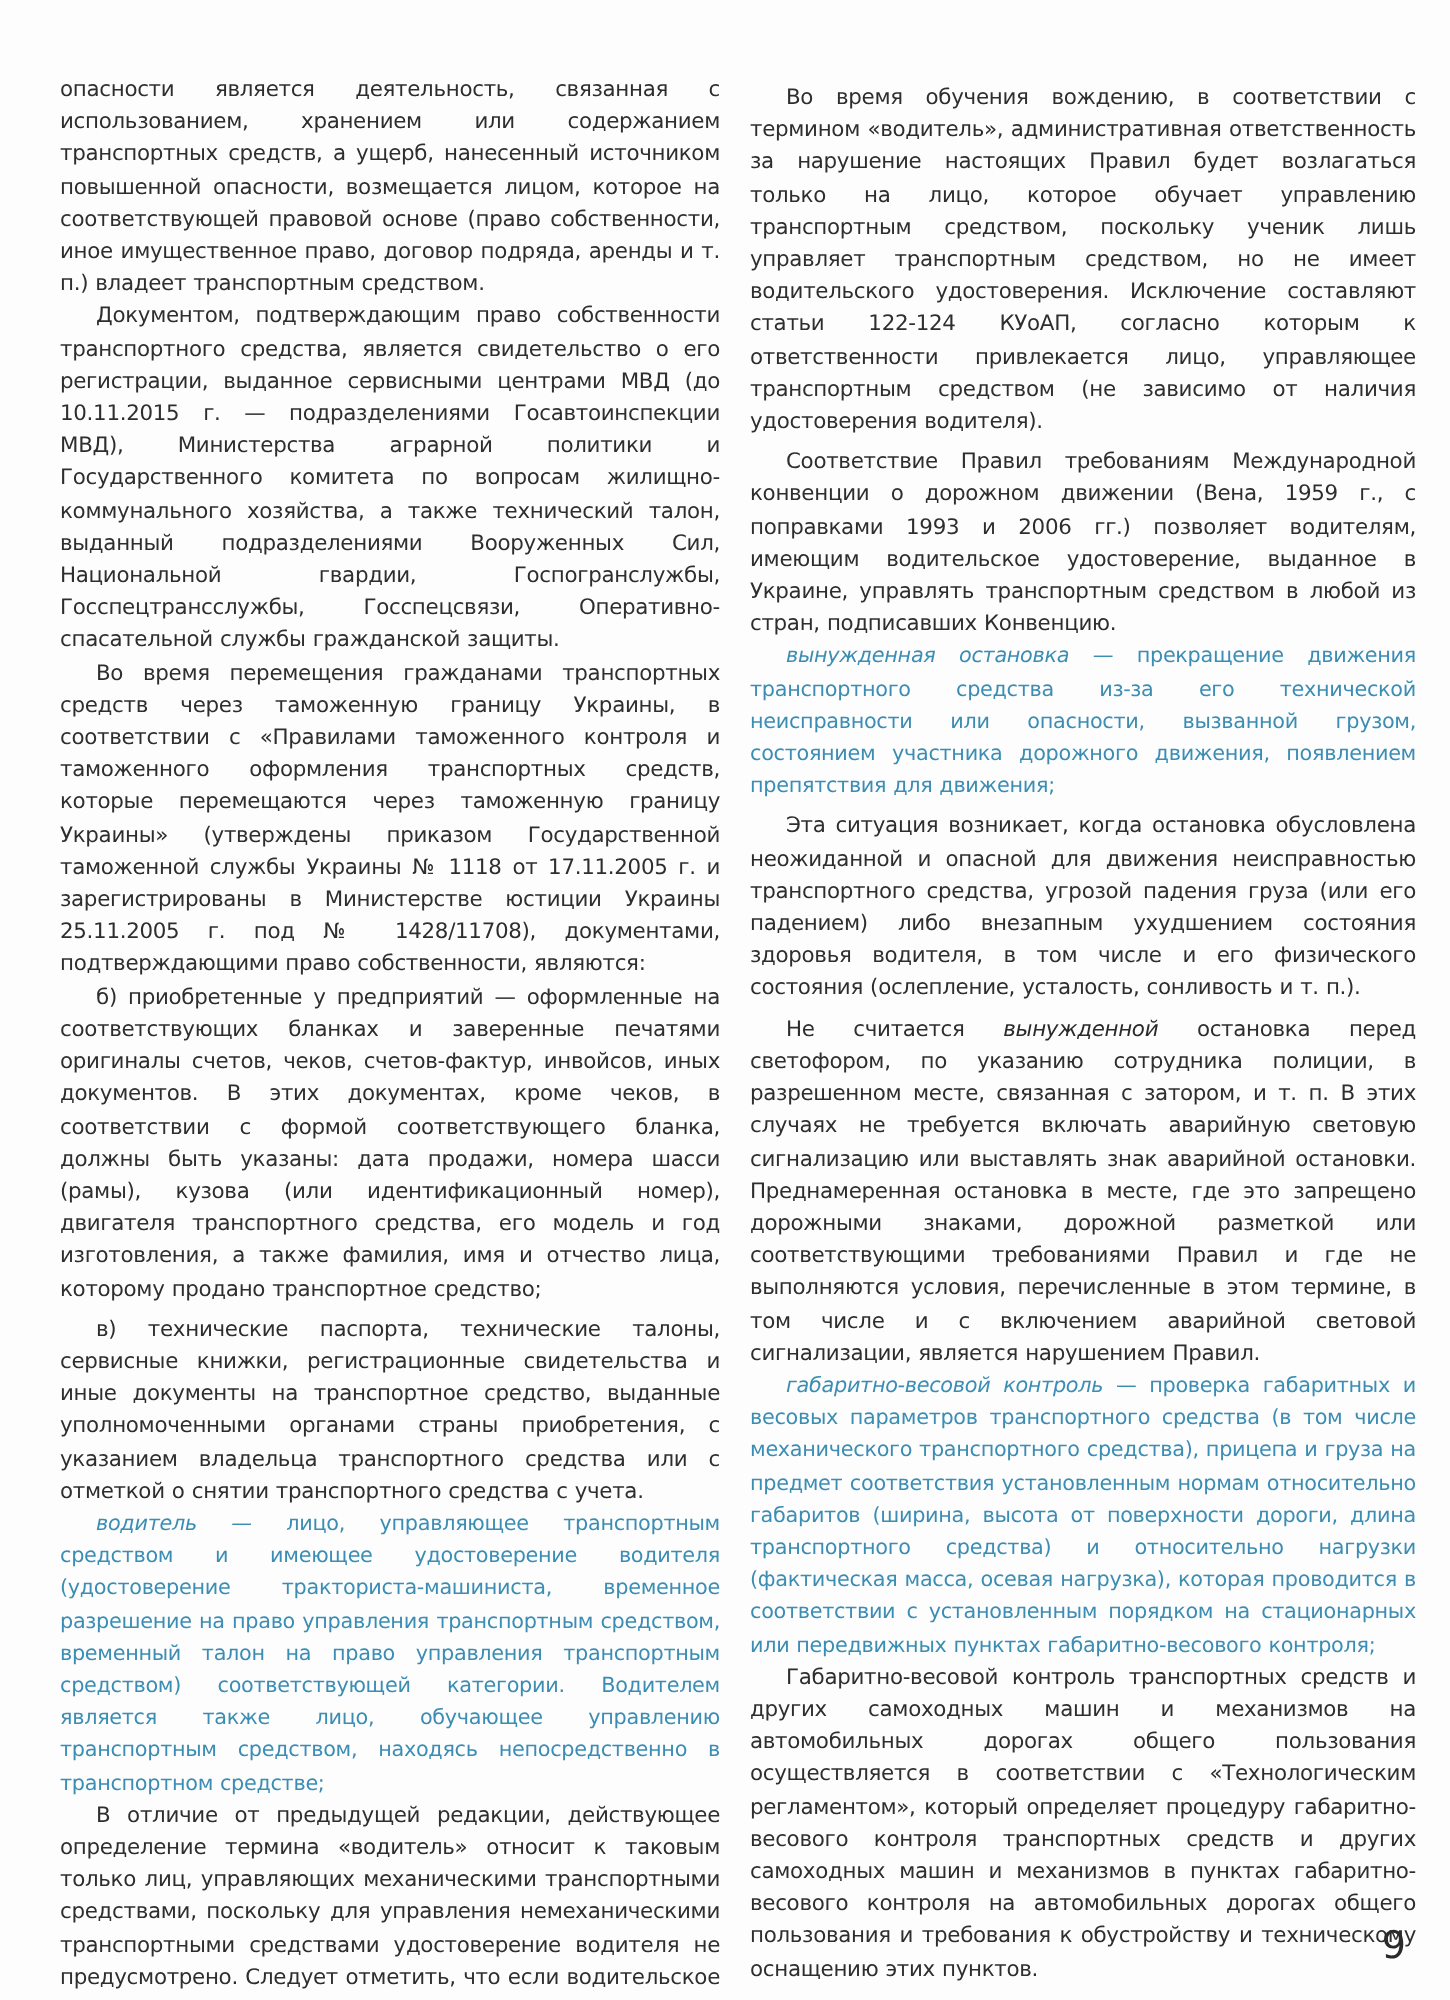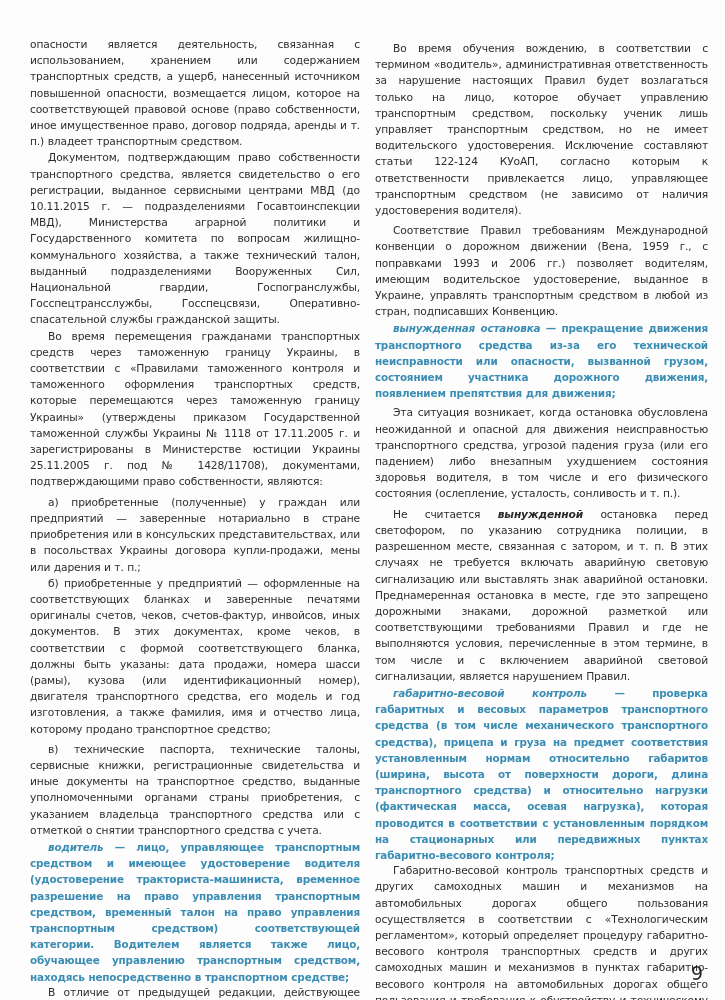--- a/index.html
+++ b/index.html
@@ -34,44 +34,43 @@
       line-height: 16.2px;
       text-align: justify;
       text-indent: 0;
       letter-spacing: -0.15px;
       word-spacing: 0.3px;
     }
     p.indent { text-indent: 18px; }
     p.gap { margin-top: 4px; }
     .term {
       color: #3b8db4;
-      font-weight: bold;
+      font-weight: normal;
       font-size: 10.4px;
     }
     .term .t-name { font-style: italic; }
-    .em-italic { font-style: italic; font-weight: bold; color: #2a2a2a; }
+    .em-italic { font-style: italic; font-weight: normal; color: #2a2a2a; }
     .page-number {
       position: absolute;
       right: 22px;
       top: 962px;
       font-size: 19px;
       color: #2a2a2a;
       font-family: "DejaVu Sans", sans-serif;
     }
   </style>
 </head>
 <body>
 
 <div class="page">
 
   <div class="col col-left">
     <p>опасности является деятельность, связанная с использованием, хранением или содержанием транспортных средств, а ущерб, нанесенный источником повышенной опасности, возмещается лицом, которое на соответствующей правовой основе (право собственности, иное имущественное право, договор подряда, аренды и т. п.) владеет транспортным средством.</p>
     <p class="indent">Документом, подтверждающим право собственности транспортного средства, является свидетельство о его регистрации, выданное сервисными центрами МВД (до 10.11.2015 г. — подразделениями Госавтоинспекции МВД), Министерства аграрной политики и Государственного комитета по вопросам жилищно-коммунального хозяйства, а также технический талон, выданный подразделениями Вооруженных Сил, Национальной гвардии, Госпогранслужбы, Госспецтрансслужбы, Госспецсвязи, Оперативно-спасательной службы гражданской защиты.</p>
     <p class="indent">Во время перемещения гражданами транспортных средств через таможенную границу Украины, в соответствии с «Правилами таможенного контроля и таможенного оформления транспортных средств, которые перемещаются через таможенную границу Украины» (утверждены приказом Государственной таможенной службы Украины № 1118 от 17.11.2005 г. и зарегистрированы в Министерстве юстиции Украины 25.11.2005 г. под № 1428/11708), документами, подтверждающими право собственности, являются:</p>
-    <p class="indent gap">а) приобретенные (полученные) у граждан или предприятий — заверенные нотариально в стране приобретения или в консульских представительствах, или в посольствах Украины договора купли-продажи, мены или дарения и т. п.;</p>
     <p class="indent">б) приобретенные у предприятий — оформленные на соответствующих бланках и заверенные печатями оригиналы счетов, чеков, счетов-фактур, инвойсов, иных документов. В этих документах, кроме чеков, в соответствии с формой соответствующего бланка, должны быть указаны: дата продажи, номера шасси (рамы), кузова (или идентификационный номер), двигателя транспортного средства, его модель и год изготовления, а также фамилия, имя и отчество лица, которому продано транспортное средство;</p>
     <p class="indent gap">в) технические паспорта, технические талоны, сервисные книжки, регистрационные свидетельства и иные документы на транспортное средство, выданные уполномоченными органами страны приобретения, с указанием владельца транспортного средства или с отметкой о снятии транспортного средства с учета.</p>
     <p class="indent term"><span class="t-name">водитель</span><span> — лицо, управляющее транспортным средством и имеющее удостоверение водителя (удостоверение тракториста-машиниста, временное разрешение на право управления транспортным средством, временный талон на право управления транспортным средством) соответствующей категории. Водителем является также лицо, обучающее управлению транспортным средством, находясь непосредственно в транспортном средстве;</span></p>
     <p class="indent">В отличие от предыдущей редакции, действующее определение термина «водитель» относит к таковым только лиц, управляющих механическими транспортными средствами, поскольку для управления немеханическими транспортными средствами удостоверение водителя не предусмотрено. Следует отметить, что если водительское удостоверение лица, управляющего транспортным средством, не соответствует категории последнего, то</p>
   </div>
 
   <div class="col col-right">
     <p class="indent gap">Во время обучения вождению, в соответствии с термином «водитель», административная ответственность за нарушение настоящих Правил будет возлагаться только на лицо, которое обучает управлению транспортным средством, поскольку ученик лишь управляет транспортным средством, но не имеет водительского удостоверения. Исключение составляют статьи 122-124 КУоАП, согласно которым к ответственности привлекается лицо, управляющее транспортным средством (не зависимо от наличия удостоверения водителя).</p>
     <p class="indent gap">Соответствие Правил требованиям Международной конвенции о дорожном движении (Вена, 1959 г., с поправками 1993 и 2006 гг.) позволяет водителям, имеющим водительское удостоверение, выданное в Украине, управлять транспортным средством в любой из стран, подписавших Конвенцию.</p>
     <p class="indent term"><span class="t-name">вынужденная остановка</span><span> — прекращение движения транспортного средства из-за его технической неисправности или опасности, вызванной грузом, состоянием участника дорожного движения, появлением препятствия для движения;</span></p>

